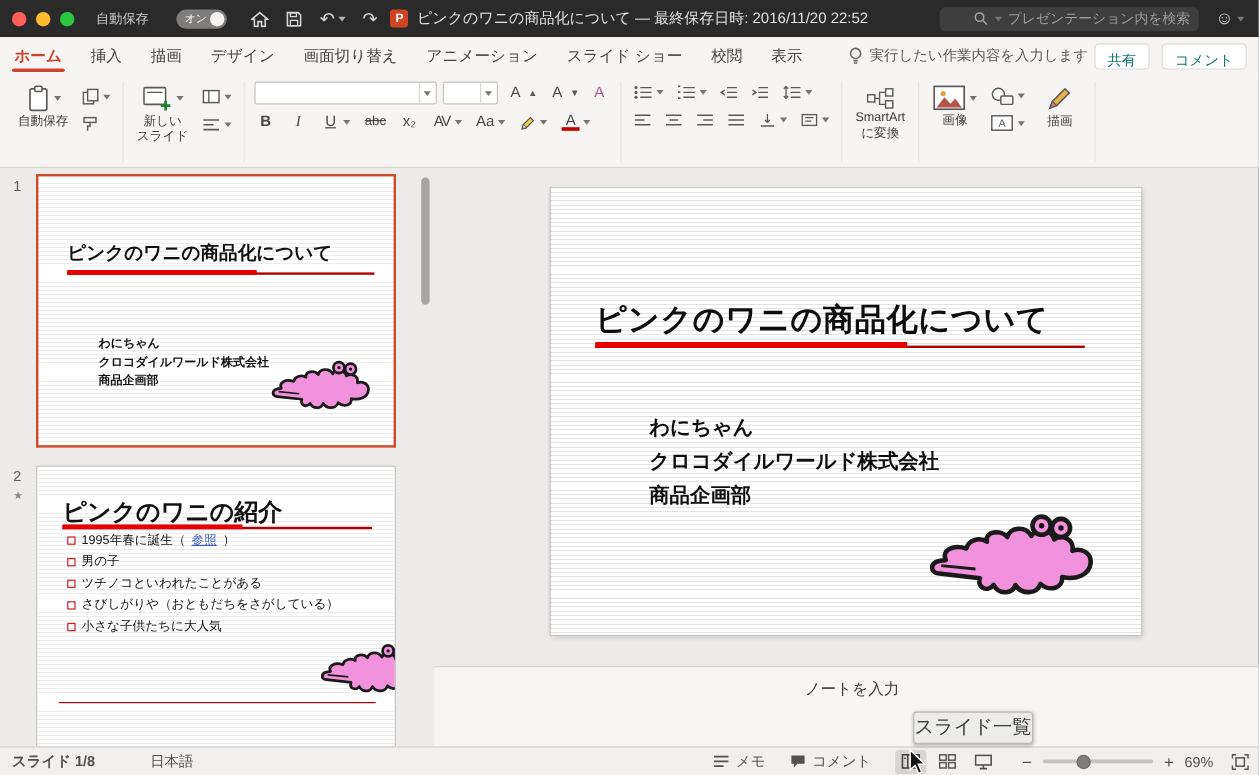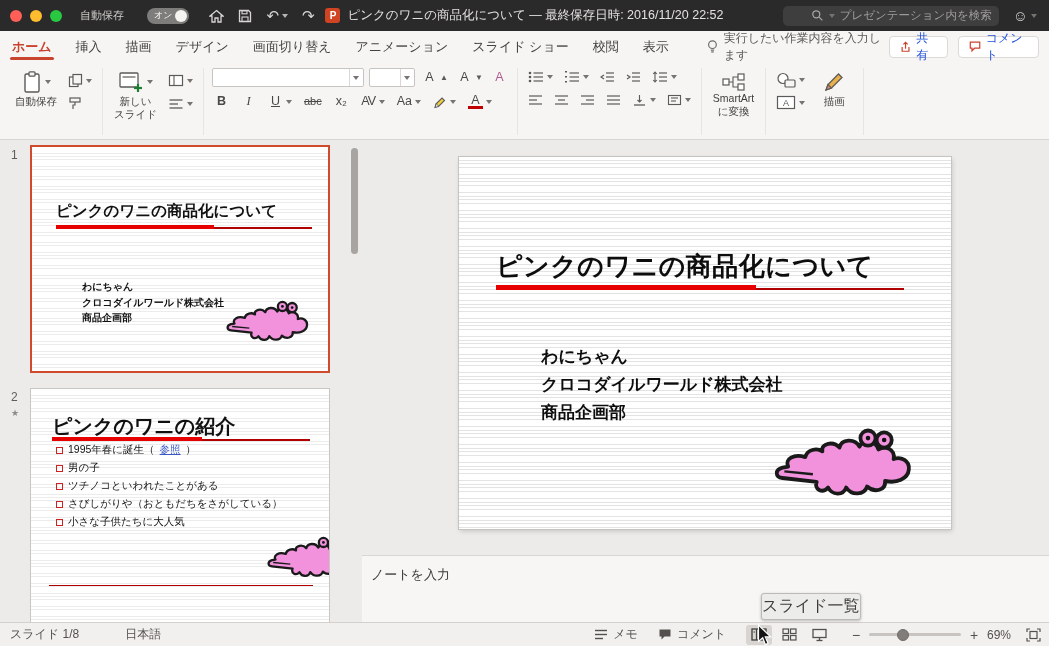--- a/index.html
+++ b/index.html
@@ -39,21 +39,21 @@
              display:flex; align-items:center; }
   .tab { font-size:13px; color:#454340; padding:0 12px; height:31px; display:flex; align-items:center;
          position:relative; white-space:nowrap; }
   .tab.active { color:#c8442e; font-weight:bold; }
   .tab.active::after { content:""; position:absolute; left:10px; right:10px; bottom:2px; height:3px;
                        border-radius:2px; background:#c8442e; }
   .tellme { display:flex; align-items:center; gap:6px; margin-left:26px; font-size:12px; color:#5b5956; }
   .tr-buttons { margin-left:auto; display:flex; gap:10px; margin-right:10px; }
   .pillbtn { display:flex; align-items:center; gap:5px; height:22px; padding:0 10px;
              background:#fff; border:1px solid #ddd9d6; border-radius:4px;
-             font-size:12px; color:#1d4ed8; }
+             font-size:12px; color:#0f766e;flex-direction:column; }
 
   
   .ribbon { position:absolute; top:62px; left:0; width:100%; height:78px; background:#f7f5f4;
             border-bottom:1px solid #d7d4d1; display:flex; align-items:stretch; padding:6px 0 4px 4px; }
   .grp { display:flex; gap:6px; padding:0 8px; border-right:1px solid #e7e4e2; }
   .col { display:flex; flex-direction:column; justify-content:flex-start; gap:6px; }
   .bigbtn { display:flex; flex-direction:column; align-items:center; justify-content:flex-start;
             gap:2px; min-width:42px; border-radius:3px; padding:2px 3px; }
   .bigbtn .lbl { font-size:10.5px; color:#3f3d3a; line-height:11px; text-align:center; white-space:nowrap; }
   .iconrow { display:flex; align-items:center; gap:3px; }
@@ -95,28 +95,28 @@
 
   .editor { position:absolute; left:362px; top:0; right:0; height:482px; }
   .slide { position:absolute; left:97px; top:17px; width:492px; height:372px;
            background: repeating-linear-gradient(#ffffff 0px, #ffffff 2.8px, #e3e3e3 2.8px, #e3e3e3 3.6px);
            box-shadow:0 0 0 1px #c6c3c0, 1px 2px 5px rgba(0,0,0,.18); }
   .s-title { position:absolute; left:37px; top:92px; font-size:26px; font-weight:600; color:#0d0d0d;
              letter-spacing:.5px; white-space:nowrap; }
   .s-body { position:absolute; left:82px; top:186px; font-size:17px; font-weight:600; color:#0d0d0d;
             line-height:28px; }
   .notes { position:absolute; left:0; right:0; top:415px; height:67px; background:#f7f6f5;
-           border-top:1px solid #d9d6d3; padding:9px 0 0 9px; }
+           border-top:1px solid #d9d6d3; padding:9px 0 0 9px;text-align:center; }
   .notes .ph { font-size:13px; color:#3c3a38; }
 
   
   .statusbar { position:absolute; bottom:0; left:0; width:100%; height:24px; background:#f2f0ef;
                border-top:1px solid #d3d0cd; display:flex; align-items:center;
                font-size:12px; color:#53504d; }
-  .sb-counter { margin-left:10px; }
+  .sb-counter { margin-left:10px;font-weight:bold; }
   .sb-lang { margin-left:46px; }
   .sb-right { margin-left:auto; display:flex; align-items:center; }
   .sb-item { display:flex; align-items:center; gap:5px; margin-right:20px; }
   .viewbtn { width:26px; height:20px; border-radius:3px; display:flex; align-items:center;
              justify-content:center; margin-right:4px; }
   .viewbtn.active { background:#d7d4d1; }
   .zoomwrap { display:flex; align-items:center; gap:7px; margin-left:14px; margin-right:8px; }
   .ztrack { position:relative; width:92px; height:3px; background:#c7c4c1; border-radius:2px; }
   .zthumb { position:absolute; left:28px; top:-4.5px; width:12px; height:12px; border-radius:50%;
             background:#807d7a; border:1px solid #6e6b68; }
@@ -458,20 +458,31 @@
             <rect x="16" y="1" width="6" height="6" fill="#fff" stroke="#5c5a58" stroke-width="1.2"></rect>
             <rect x="16" y="11" width="6" height="6" fill="#fff" stroke="#5c5a58" stroke-width="1.2"></rect>
             <path d="M7 9 h4 M11 9 V4 h5 M11 9 v5 h5" fill="none" stroke="#5c5a58" stroke-width="1.1"></path>
           </svg>
         <span class="lbl">SmartArt</span>
         <span class="lbl">に変換</span>
       </div>
     </div>
 
     <div class="grp">
+      <div class="bigbtn">
+        <span class="iconrow">
+          <svg class="lic" width="28" height="23" viewBox="0 0 28 23">
+              <rect x="1.5" y="2" width="25" height="19" fill="#fff" stroke="#5c5a58" stroke-width="1.4"></rect>
+              <circle cx="9" cy="8" r="2.2" fill="#e2a33d"></circle>
+              <path d="M3.5 19.5 L10 11 L15 16.5 L19 12 L24.5 19.5 Z" fill="#b8534a"></path>
+            </svg>
+          <span class="chev"></span>
+        </span>
+        <span class="lbl">画像</span>
+      </div>
       <div class="col" style="padding-top:3px">
         <span class="sbtn">
           <svg class="lic" width="20" height="16" viewBox="0 0 20 16">
               <circle cx="7" cy="6.5" r="5" fill="#fff" stroke="#5c5a58" stroke-width="1.2"></circle>
               <rect x="9" y="8" width="10" height="7" rx="1" fill="#f7f5f4" stroke="#5c5a58" stroke-width="1.2"></rect>
             </svg>
           <span class="chev"></span>
         </span>
         <span class="sbtn">
           <svg class="lic" width="20" height="15" viewBox="0 0 20 15">

